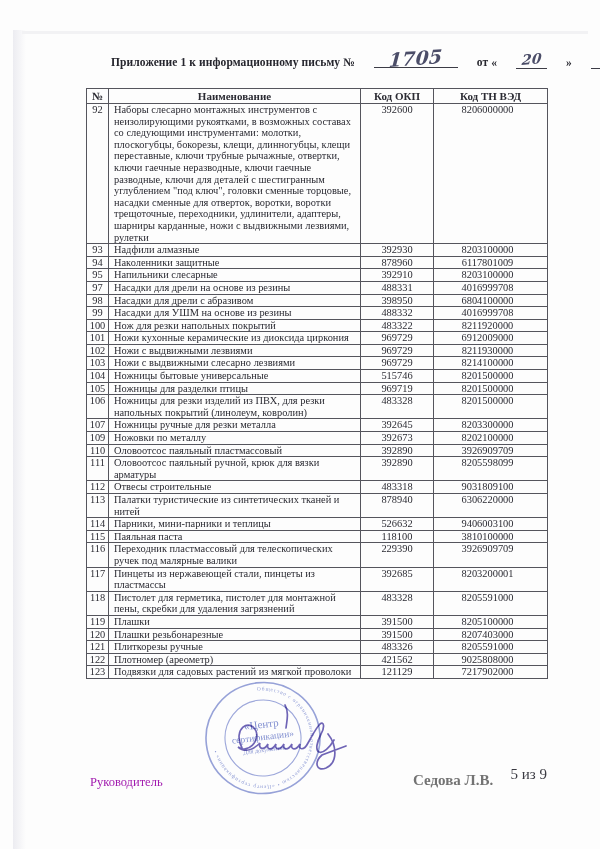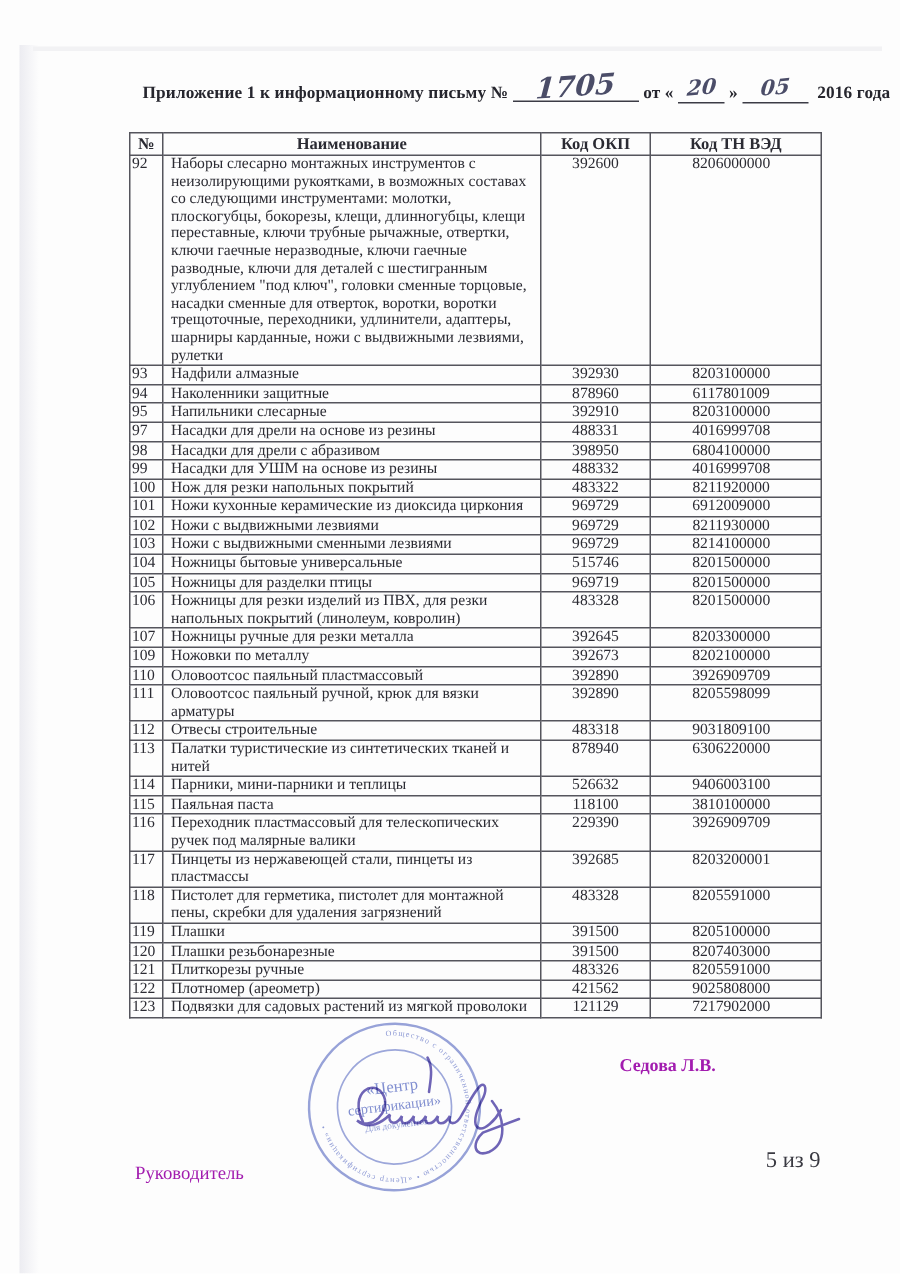--- a/index.html
+++ b/index.html
@@ -19,21 +19,21 @@
   .scan-top-streak {
     position: absolute; left: 22px; top: 31px; width: 566px; height: 3px;
     background: #f2f2f4;
   }
   
   .apx-header {
     position: absolute; left: 95px; top: 55px;
     font-weight: bold; font-size: 11.5px; white-space: nowrap;
     color: #26262e; letter-spacing: 0.1px;
   }
-  .apx-header > span { display: inline-block; vertical-align: baseline; }
+  .apx-header > span { display: inline-block; vertical-align: baseline; margin-left: 16px; }
   .slot {
     display: inline-block; border-bottom: 1px solid #3c3c46;
     text-align: center; height: 13px; vertical-align: baseline;
   }
   .slot-num { width: 84px; }
   .slot-day { width: 31px; }
   .slot-month { width: 44px; margin-right: 3px; }
   .hand {
     font-style: italic; font-weight: bold; color: #4b4d68;
     display: inline-block; line-height: 8px;
@@ -47,32 +47,32 @@
     border-collapse: collapse; table-layout: fixed;
     font-size: 10.4px; line-height: 11.6px; color: #2b2b33;
   }
   .doc-table th, .doc-table td {
     border: 1px solid #55555d; vertical-align: top; font-weight: normal;
   }
   .doc-table th {
     font-weight: bold; text-align: center; font-size: 11px;
     padding: 1px 2px 1px 2px; line-height: 12px;
   }
-  .col-num   { width: 22px; text-align: left; padding: 0 1px; }
+  .col-num   { width: 22px; text-align: center; padding: 0 1px; }
   .col-name  { width: 252px; text-align: left; padding: 0 3px 0 5px; }
   .col-okp   { width: 73px; text-align: center; padding: 0 2px; }
   .col-tnved { width: 114px; text-align: center; padding: 0 8px 0 2px; }
   
   .footer-role {
     position: absolute; left: 90px; top: 775px;
     font-weight: normal; font-size: 12.5px; color: #a21caf;
   }
   .footer-name {
-    position: absolute; left: 413px; top: 703px;
-    font-weight: bold; font-size: 12px; color: #a21caf;
+    position: absolute; left: 413px; top: 772px;
+    font-weight: bold; font-size: 15px; color: #737373;
   }
   .footer-page {
     position: absolute; left: 495px; top: 766px; width: 52px;
     text-align: right; font-size: 15px; color: #3a3a42;
   }
   
   .stamp-svg {
     position: absolute; left: 198px; top: 676px;
     mix-blend-mode: multiply; opacity: 0.82;
   }
@@ -162,21 +162,21 @@
     <td class="col-tnved">6912009000</td>
   </tr>
       <tr>
     <td class="col-num">102</td>
     <td class="col-name">Ножи с выдвижными лезвиями</td>
     <td class="col-okp">969729</td>
     <td class="col-tnved">8211930000</td>
   </tr>
       <tr>
     <td class="col-num">103</td>
-    <td class="col-name">Ножи с выдвижными сменными лезвиями</td>
+    <td class="col-name">Ножи с выдвижными слесарно лезвиями</td>
     <td class="col-okp">969729</td>
     <td class="col-tnved">8214100000</td>
   </tr>
       <tr>
     <td class="col-num">104</td>
     <td class="col-name">Ножницы бытовые универсальные</td>
     <td class="col-okp">515746</td>
     <td class="col-tnved">8201500000</td>
   </tr>
       <tr>

